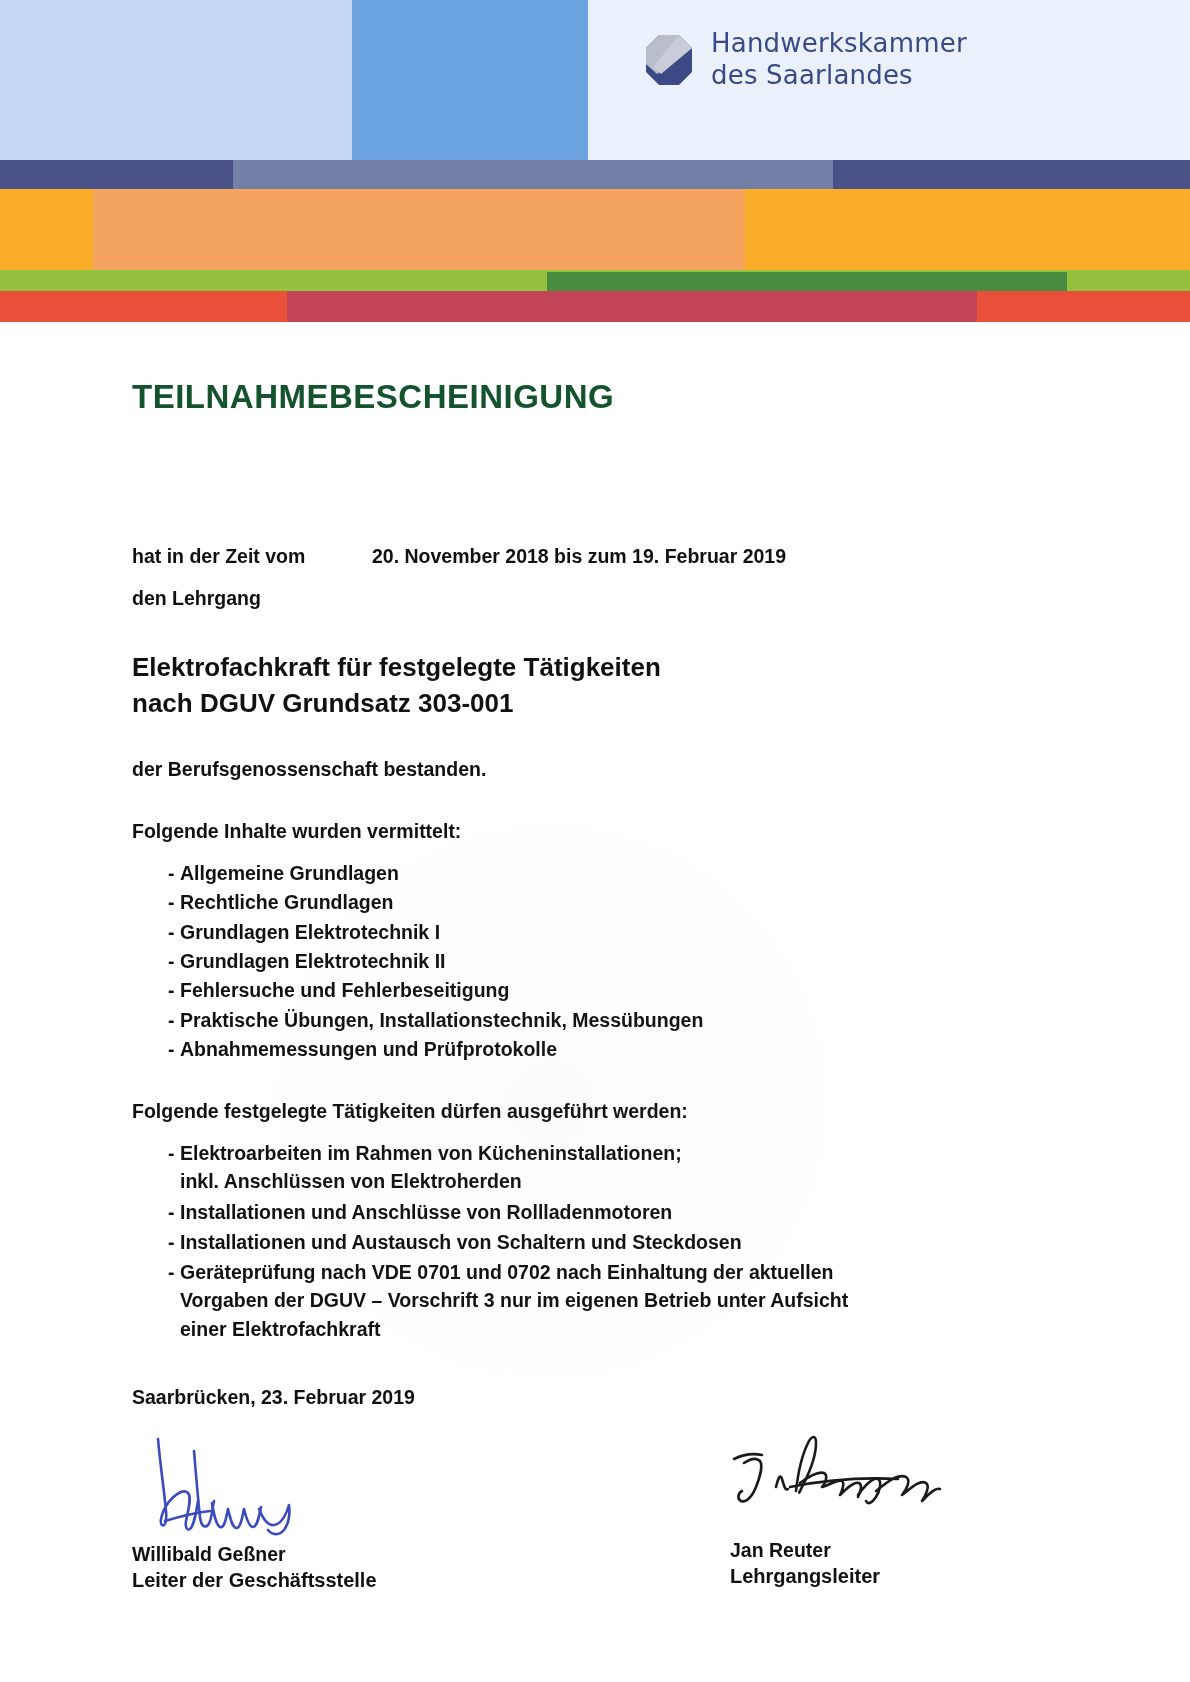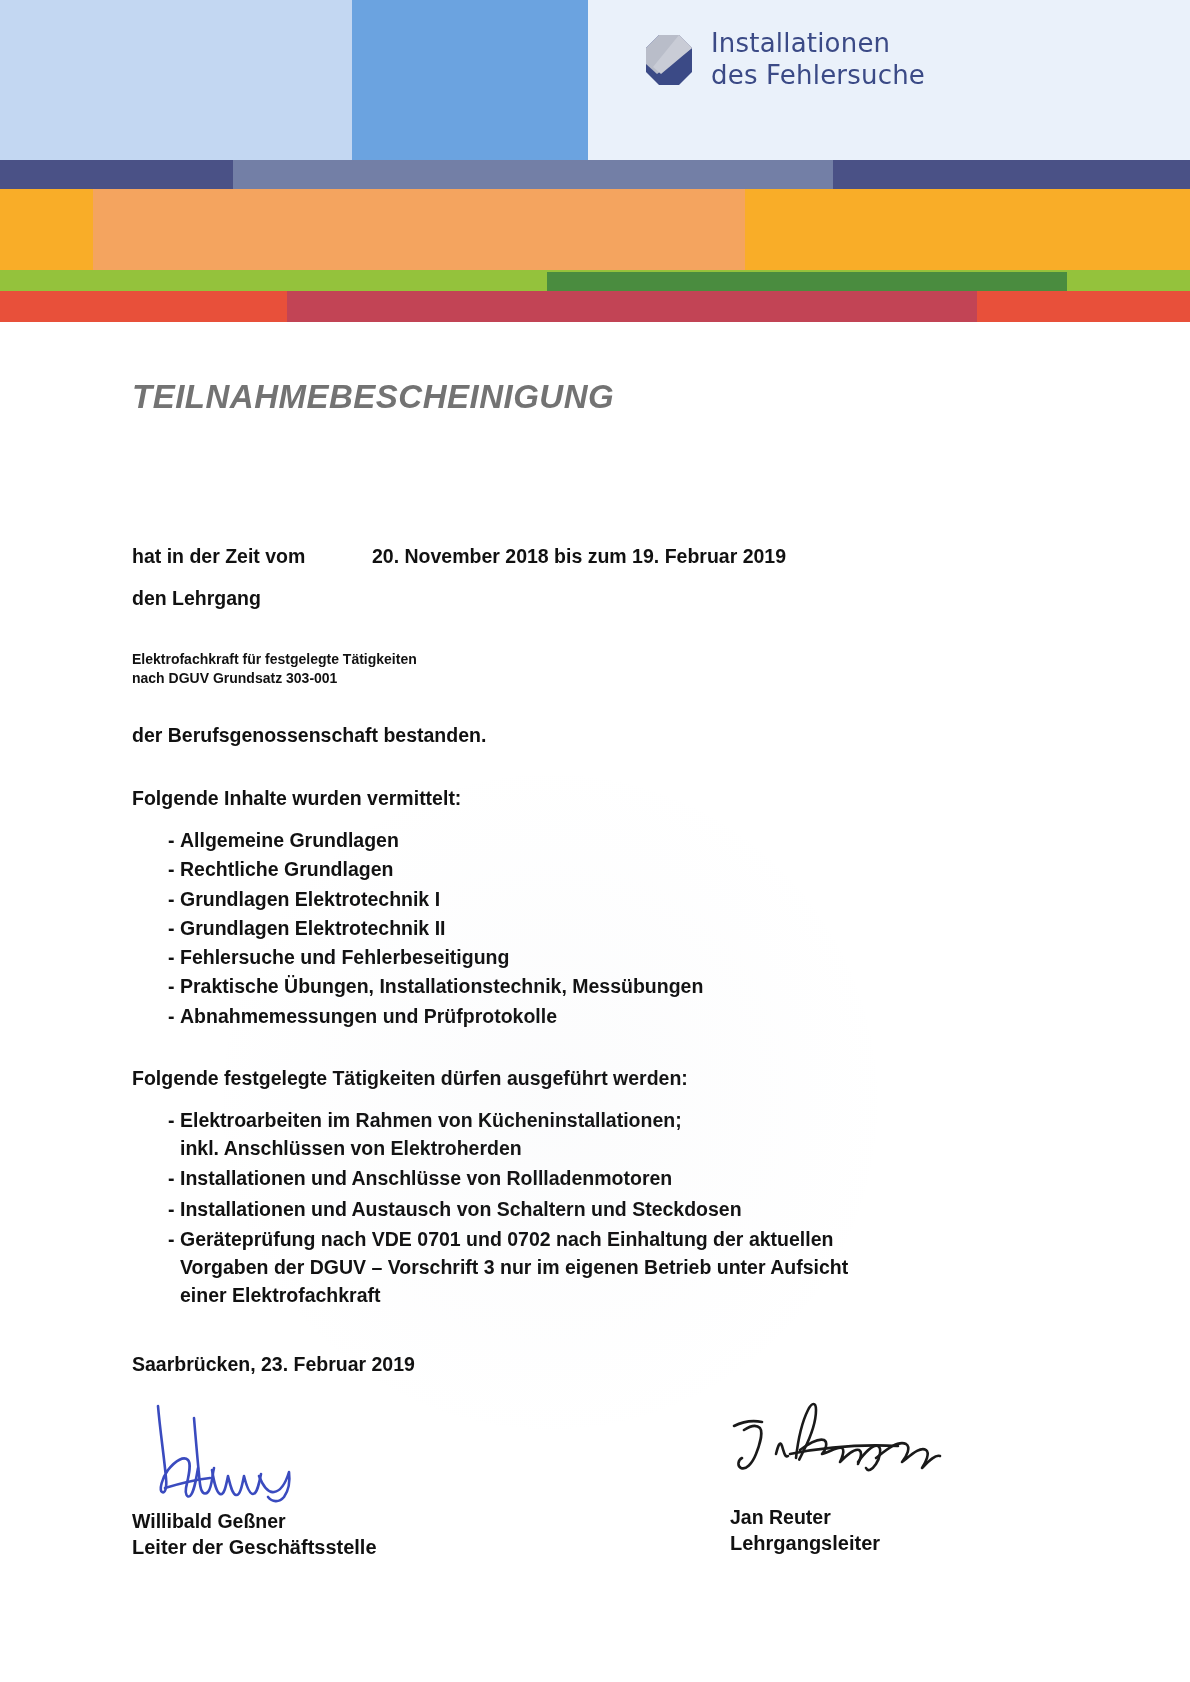--- a/index.html
+++ b/index.html
@@ -41,33 +41,32 @@
   
   .logo-wrap{position:absolute;left:645px;top:28px;display:flex;align-items:center;gap:18px;}
   .logo-mark{width:48px;height:52px;position:relative;flex:0 0 auto;}
   .logo-text{font-family:"DejaVu Sans", sans-serif;color:#3b4a86;font-size:26px;line-height:1.22;font-weight:400;letter-spacing:.2px;}
 
   
   .doc{position:absolute;left:0;top:322px;width:1190px;}
 
   .title{
     margin:56px 0 0 132px;
-    font-size:33px;font-weight:bold;letter-spacing:.5px;color:#737373;
+    font-size:33px;font-weight:bold;letter-spacing:.5px;color:#14532d;
     font-family:"Liberation Sans", sans-serif;
-    font-style:italic;
   }
 
   .blk{margin-left:132px;font-size:19.5px;font-weight:bold;line-height:1.33;}
 
   .row-date{margin-top:128px;display:flex;}
   .row-date .lbl{width:240px;flex:0 0 auto;}
   .row-date .val{flex:1;}
   .lehrgang{margin-top:16px;}
 
-  .course{margin-top:38px;font-size:14px;line-height:1.38;}
+  .course{margin-top:38px;font-size:26px;line-height:1.38;}
 
   .para{margin-top:34px;line-height:1.42;}
 
   .sec-head{margin-top:36px;}
 
   ul.bl{list-style:none;margin:14px 0 0 0;padding:0;}
   ul.bl li{display:flex;line-height:1.45;margin-bottom:2px;}
   ul.bl li .dash{width:48px;flex:0 0 auto;padding-left:36px;box-sizing:border-box;}
   ul.bl li .txt{flex:1;}
   ul.bl.tight li{margin-bottom:1px;}
@@ -107,22 +106,22 @@
 
   <div class="logo-wrap">
     <div class="logo-mark">
       <svg width="48" height="52" viewBox="0 0 48 52" xmlns="http://www.w3.org/2000/svg">
         <polygon points="14,1 34,1 47,14 47,38 34,51 14,51 1,38 1,14" fill="#3b4a86"></polygon>
         <polygon points="14,1 34,1 47,14 12,40 1,30 1,14" fill="#b9bdc9"></polygon>
         <polygon points="34,1 47,14 16,40 8,33" fill="#c9ccd6"></polygon>
       </svg>
     </div>
     <div class="logo-text">
-      <div>Installationen</div>
-      <div>des Fehlersuche</div>
+      <div>Handwerkskammer</div>
+      <div>des Saarlandes</div>
     </div>
   </div>
 </div>
 
 <div class="doc">
 
   <div class="seal2"></div>
 
   <h1 class="title">TEILNAHMEBESCHEINIGUNG</h1>
 

